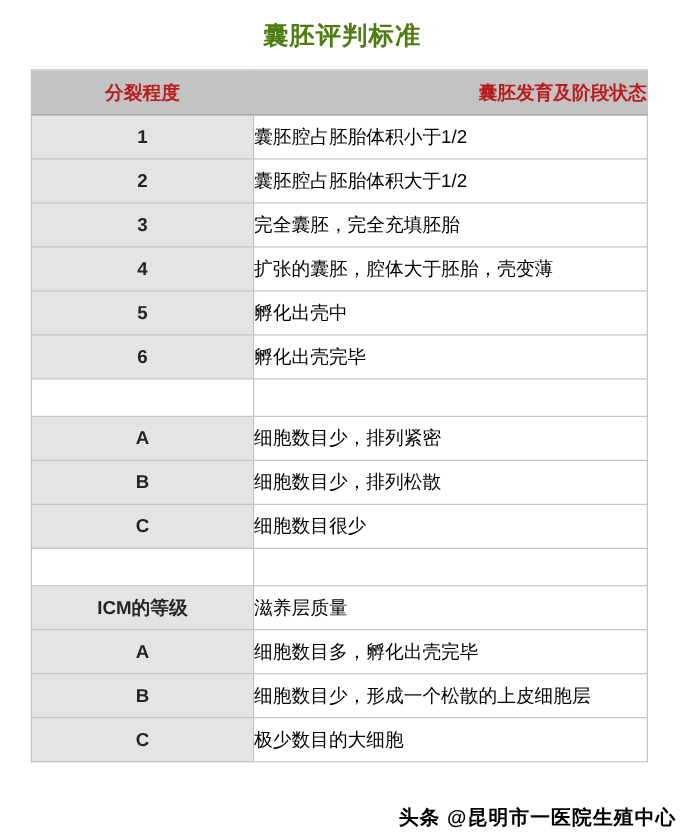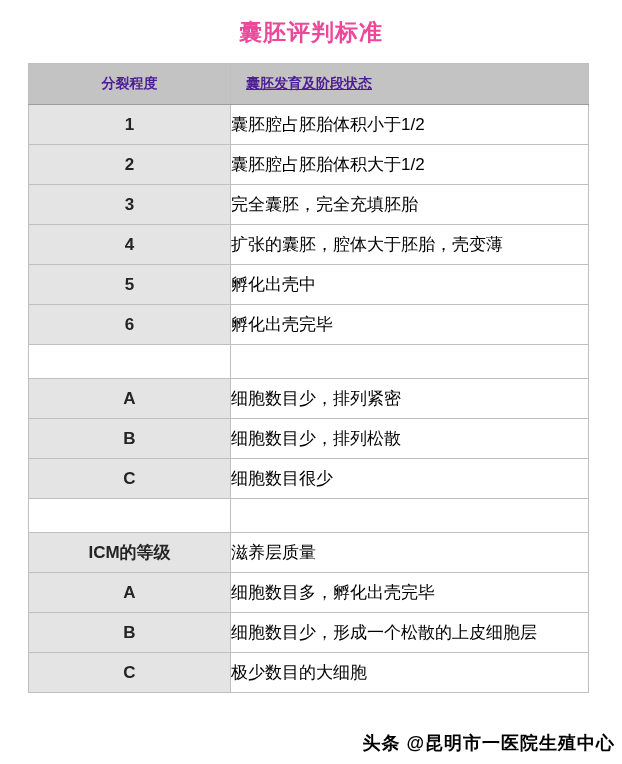--- a/index.html
+++ b/index.html
@@ -19,21 +19,21 @@
     background: #ffffff;
   }
   .title {
     position: absolute;
     top: 17px;
     left: 0;
     width: 100%;
     text-align: center;
     font-size: 23px;
     font-weight: 700;
-    color: #ec4899;
+    color: #4d7c0f;
     letter-spacing: 1px;
   }
   .table-wrap {
     position: absolute;
     top: 63px;
     left: 28px;
     width: 560px;
   }
   table.grading {
     width: 560px;
@@ -45,27 +45,27 @@
   table.grading col.col-desc  { width: 358px; }
   table.grading th, table.grading td {
     border: 1px solid #bfbfbf;
     padding: 0;
     box-sizing: border-box;
     vertical-align: middle;
   }
   tr.header-row th {
     height: 41px;
     background: #c3c3c3;
-    font-size: 14px;
+    font-size: 17px;
     font-weight: 700;
-    color: #4c1d95;
+    color: #b91c1c;
     border-bottom: 1px solid #9c9c9c;
   }
   tr.header-row th.h-grade { text-align: center; }
-  tr.header-row th.h-desc  { text-align: left; padding-left: 15px; text-decoration: underline; }
+  tr.header-row th.h-desc  { text-align: right; padding-left: 15px; }
   tr.r-data td, tr.r-section td { height: 40px; font-size: 17px; }
   td.c-grade {
     background: #e4e4e4;
     text-align: center;
     font-weight: 700;
     color: #242424;
   }
   td.c-desc {
     background: #ffffff;
     text-align: left;

